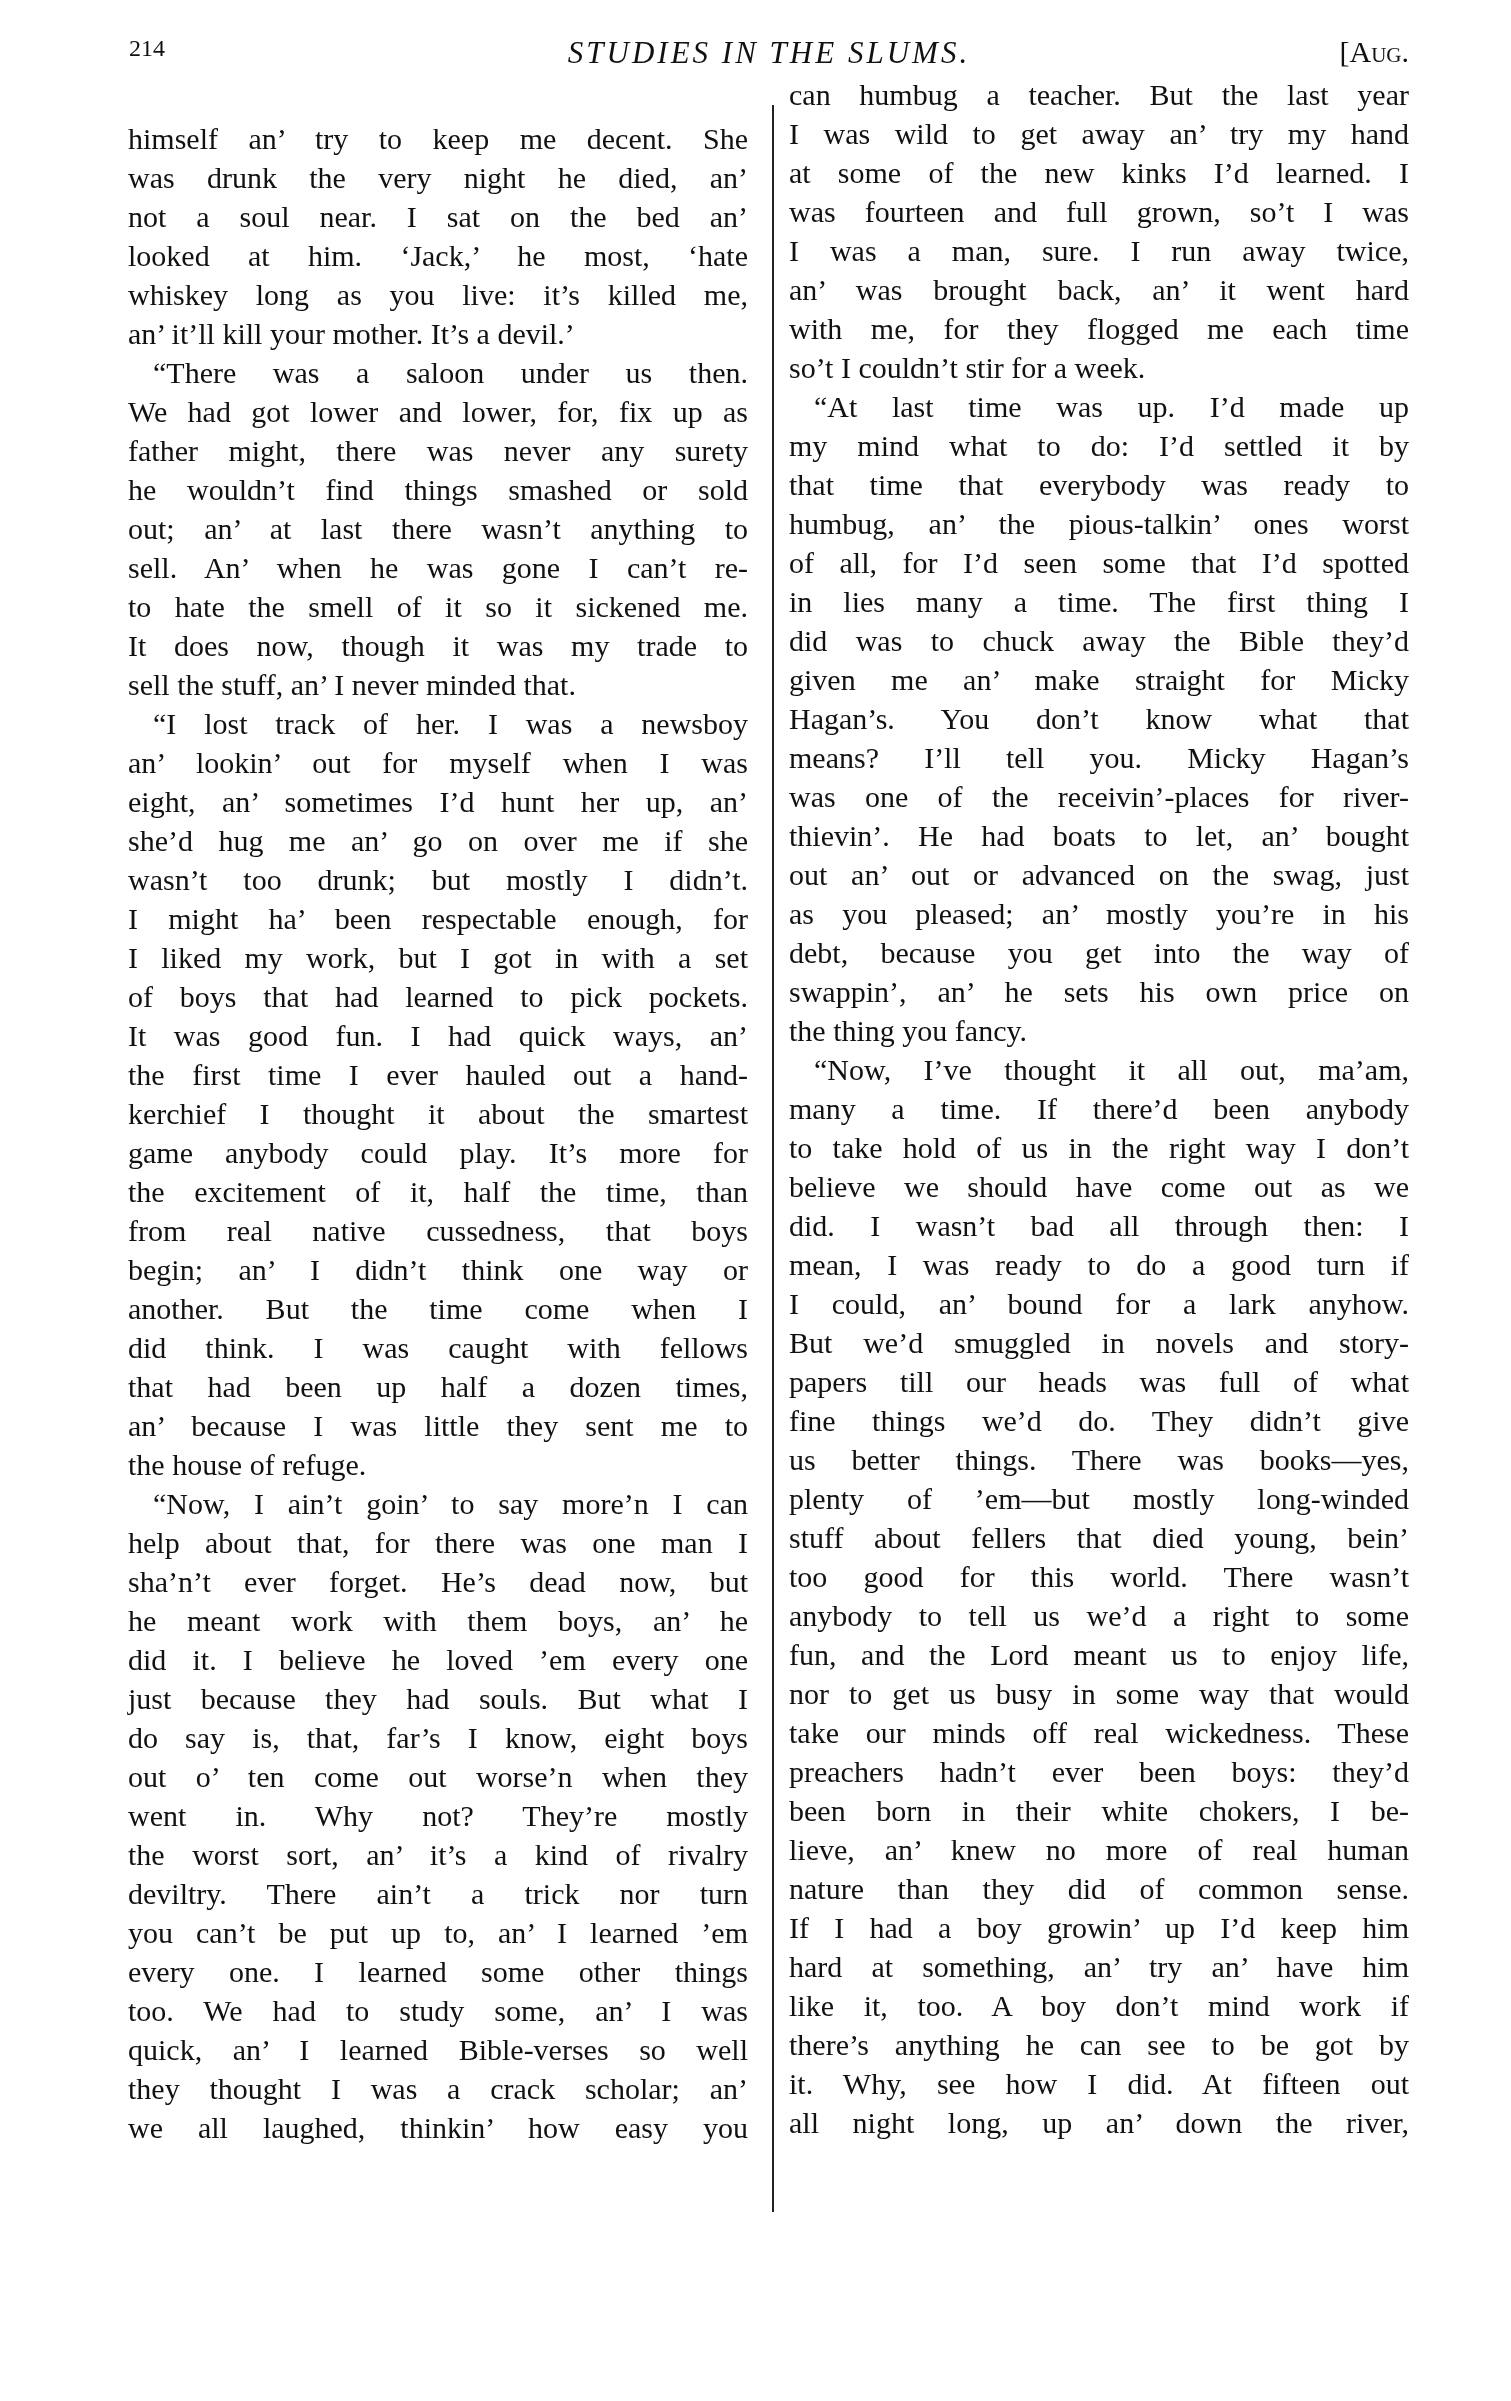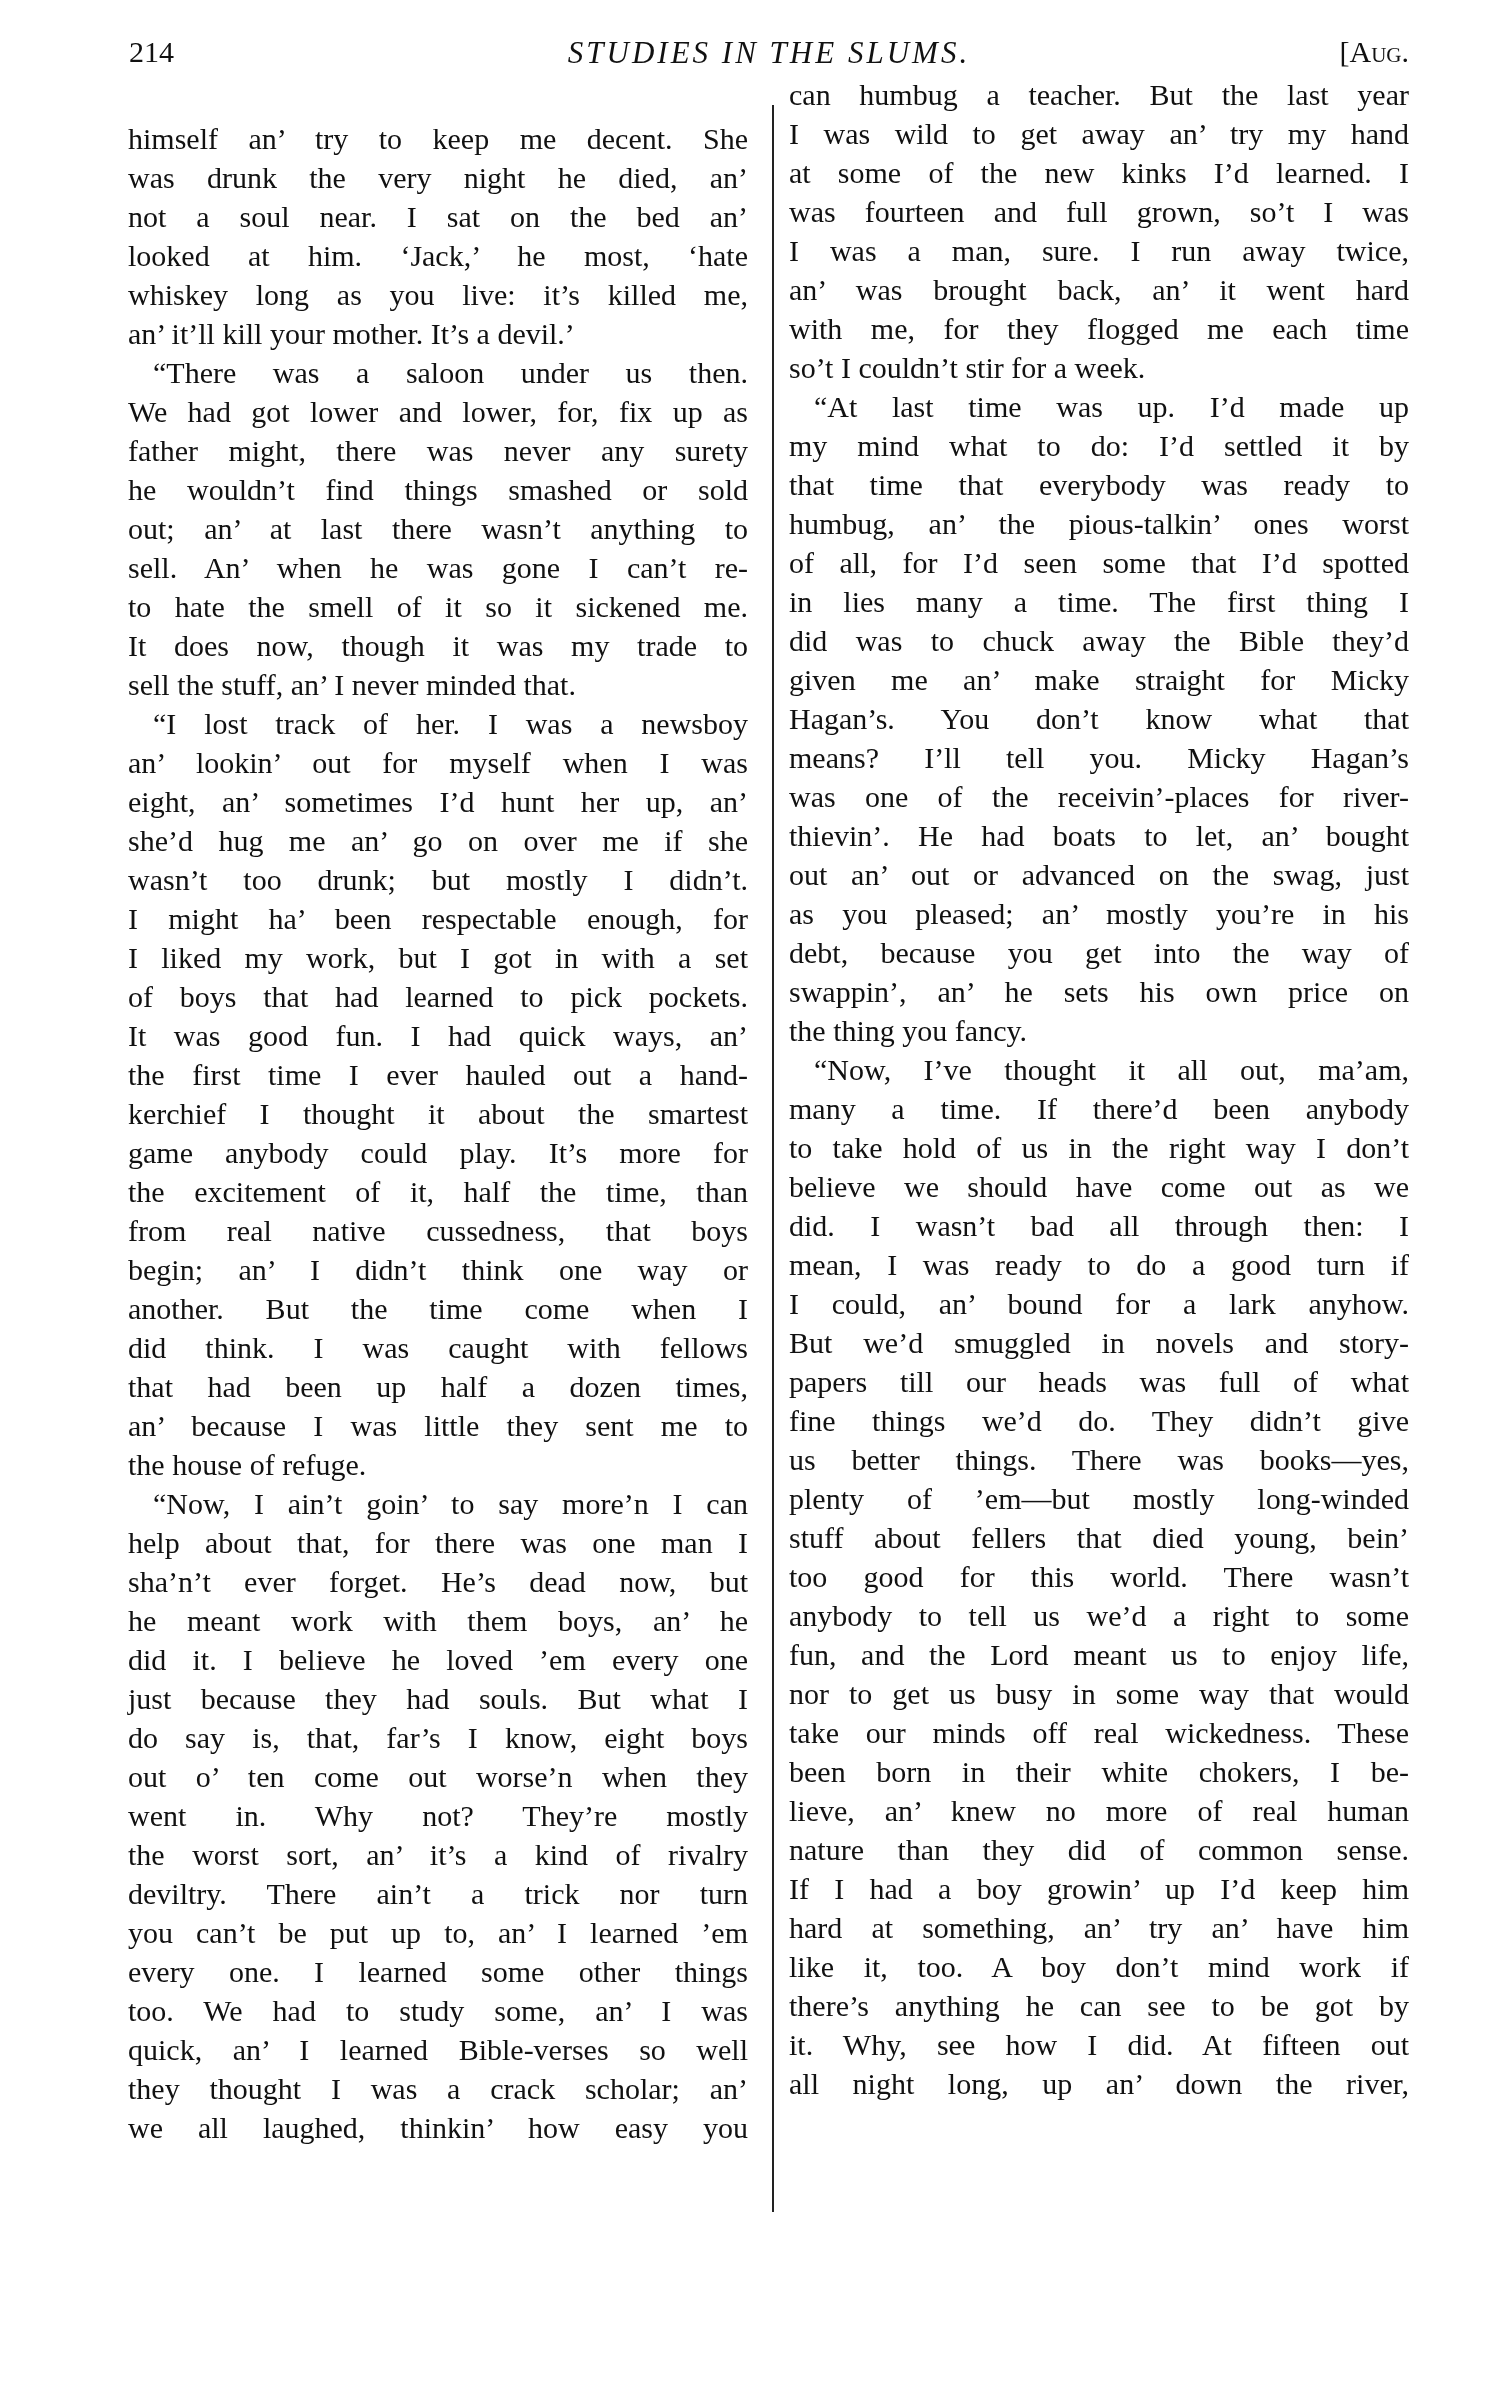--- a/index.html
+++ b/index.html
@@ -1,19 +1,19 @@
 <!DOCTYPE html>
 <html style="font-size:8px"><head>
 <meta charset="utf-8">
 <style>
   html, body { margin:0; padding:0; background:#ffffff; }
   body { width:1512px; height:2401px; position:relative; overflow:hidden;
          font-family:"Liberation Serif","DejaVu Serif",serif; color:#111; }
   .header { position:absolute; top:30px; left:129px; width:1280px; height:50px; }
-  .page-num { position:absolute; left:0; top:5px; font-size:30px; }
+  .page-num { position:absolute; left:0; top:5px; font-size:24px; }
   .running-title { position:absolute; left:0; right:0; text-align:center; top:5px;
                    font-size:31px; font-style:italic; letter-spacing:3px; }
   .section-mark { position:absolute; right:0; top:5px; font-size:30px; font-variant:small-caps; }
   .col { position:absolute; top:75px; width:620px; }
   .col-left { left:128px;margin-top:44px; }
   .col-right { left:789px; }
   .divider { position:absolute; left:772px; top:105px; width:1.5px; height:2107px; background:#222; }
   .line { font-size:30px; line-height:39px; height:39px; text-align:justify;
           text-align-last:justify; white-space:nowrap; overflow:visible; }
   .line.last { text-align-last:left; }
@@ -120,20 +120,21 @@
     <div class="line">papers till our heads was full of what</div>
     <div class="line">fine things we’d do.  They didn’t give</div>
     <div class="line">us better things.  There was books—yes,</div>
     <div class="line">plenty of ’em—but mostly long-winded</div>
     <div class="line">stuff about fellers that died young, bein’</div>
     <div class="line">too good for this world.  There wasn’t</div>
     <div class="line">anybody to tell us we’d a right to some</div>
     <div class="line">fun, and the Lord meant us to enjoy life,</div>
     <div class="line">nor to get us busy in some way that would</div>
     <div class="line">take our minds off real wickedness.  These</div>
+    <div class="line">preachers hadn’t ever been boys: they’d</div>
     <div class="line">been born in their white chokers, I be-</div>
     <div class="line">lieve, an’ knew no more of real human</div>
     <div class="line">nature than they did of common sense.</div>
     <div class="line">If I had a boy growin’ up I’d keep him</div>
     <div class="line">hard at something, an’ try an’ have him</div>
     <div class="line">like it, too.  A boy don’t mind work if</div>
     <div class="line">there’s anything he can see to be got by</div>
     <div class="line">it.  Why, see how I did.  At fifteen out</div>
     <div class="line">all night long, up an’ down the river,</div>
   </div>

